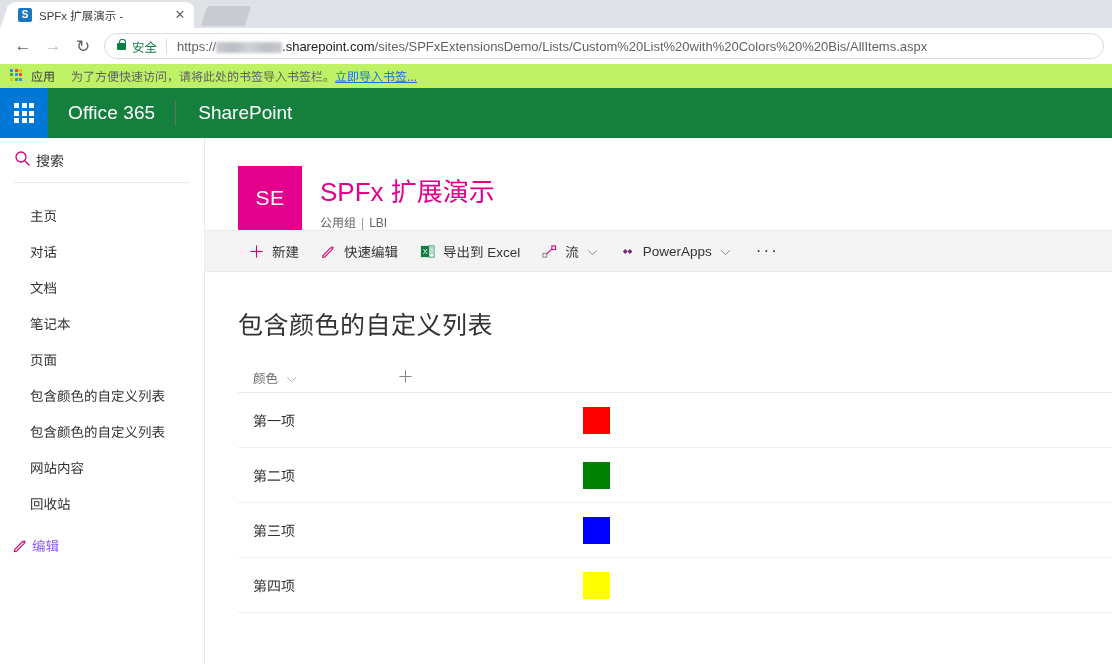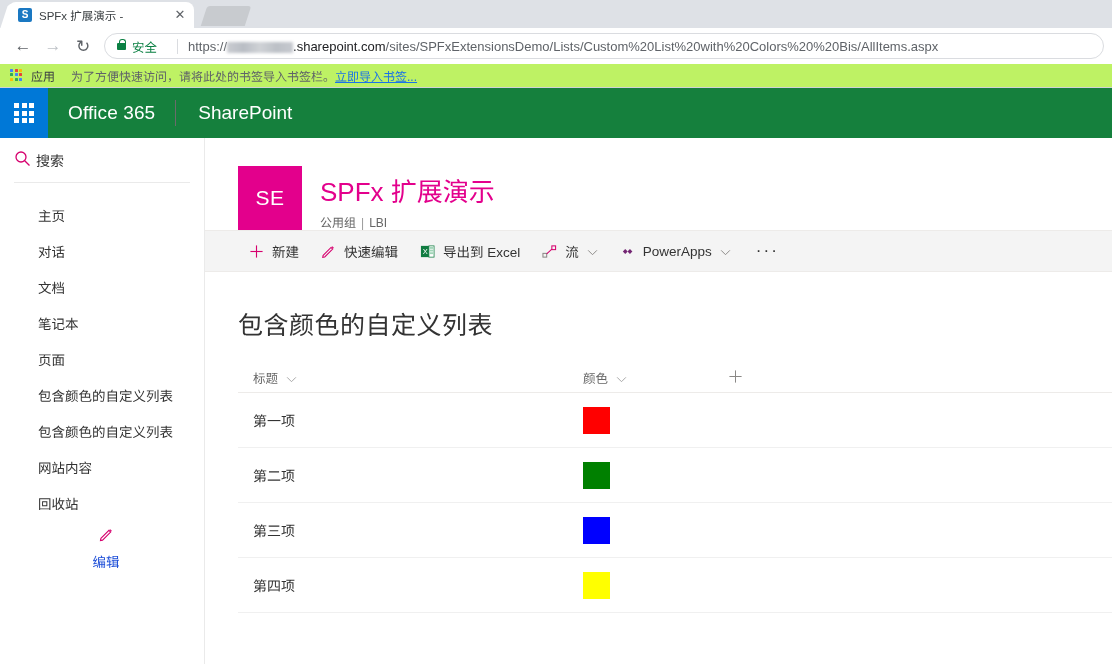--- a/index.html
+++ b/index.html
@@ -69,21 +69,21 @@
   }
   .lock {
     width: 9px; height: 7px; background: #0b8043; position: relative;
     border-radius: 1px; margin-right: 6px; flex: 0 0 9px;
   }
   .lock::before {
     content: ""; position: absolute; left: 2px; top: -4px;
     width: 5px; height: 5px; border: 1.4px solid #0b8043;
     border-bottom: none; border-radius: 3px 3px 0 0;
   }
-  .secure-text { font-size: 12.5px; color: #0b8043; margin-right: 20px; white-space: nowrap; }
+  .secure-text { font-size: 12.5px; color: #0b8043; margin-right: 9px; white-space: nowrap; }
   .sep-v { width: 1px; height: 15px; background: #dadce0; margin-right: 10px; }
   .url { font-size: 13px; color: #5f6368; white-space: nowrap; }
   .url .host { color: #202124; }
   .url .blurred {
     display: inline-block; vertical-align: -2px;
     width: 66px; height: 11px;
     background: linear-gradient(90deg,#c9ccd1,#b9bdc4,#cfd2d6,#bcc0c6,#c6c9cf);
     filter: blur(1.6px); border-radius: 1px;
   }
 
@@ -138,21 +138,21 @@
   }
   .search-row {
     display: flex; align-items: center; height: 44px;
     padding: 0 0 0 14px;
   }
   .search-icon { width: 22px; flex: 0 0 22px; color: #d6006e; }
   .search-label { font-size: 14px; color: #333333; }
   .nav-divider { height: 1px; background: #eaeaea; margin: 0 14px 14px 14px; }
   .nav-item {
     height: 36px; display: flex; align-items: center;
-    padding-left: 38px; font-size: 13.5px; color: #333333;
+    padding-left: 30px; font-size: 13.5px; color: #333333;
     cursor: default; white-space: nowrap;
   }
   .nav-edit {
     height: 36px; display: flex; align-items: center;
     padding-left: 8px; font-size: 13.5px; color: #d6006e; margin-top: 6px;
   }
   .nav-edit .pencil { width: 24px; flex: 0 0 24px; display: flex; justify-content: center; }
 
   
   .content { flex: 1 1 auto; background: #ffffff; position: relative; overflow: hidden; }
@@ -307,21 +307,21 @@
     <div class="nav-item">
         <span>包含颜色的自定义列表</span>
       </div>
     <div class="nav-item">
         <span>网站内容</span>
       </div>
     <div class="nav-item">
         <span>回收站</span>
       </div>
 
-    <div class="nav-edit" style="color: #1d4ed8; flex-direction: column;">
+    <div class="nav-edit" style="color: #8b5cf6;">
       <span class="pencil">
         <svg width="15" height="15" viewBox="0 0 16 16" aria-hidden="true">
           <path d="M2 12.2 L10.6 3.6 L12.4 5.4 L3.8 14 L1.6 14.4 Z" fill="none" stroke="#d6006e" stroke-width="1.2"></path>
           <path d="M11.5 2.7 L13.3 4.5" fill="none" stroke="#d6006e" stroke-width="1.2"></path>
         </svg>
       </span>
       <span>编辑</span>
     </div>
   </div>
 
@@ -405,28 +405,20 @@
       </div>
 
       <div class="cmd cmd-ellipsis">···</div>
     </div>
 
     <div class="list-title">包含颜色的自定义列表</div>
 
     <div class="listview">
 
       <div class="lv-head">
-        <div class="lv-col-title">
-          <span class="colname">标题</span>
-          <span class="colchev">
-            <svg width="11" height="7" viewBox="0 0 12 8" aria-hidden="true">
-                <path d="M1 1.5 L6 6.5 L11 1.5" fill="none" stroke="#a6a6a6" stroke-width="1.1"></path>
-              </svg>
-          </span>
-        </div>
         <div class="lv-col-color">
           <span class="colname">颜色</span>
           <span class="colchev">
             <svg width="11" height="7" viewBox="0 0 12 8" aria-hidden="true">
                 <path d="M1 1.5 L6 6.5 L11 1.5" fill="none" stroke="#a6a6a6" stroke-width="1.1"></path>
               </svg>
           </span>
         </div>
         <div class="lv-col-add">
           <span class="addcol">

